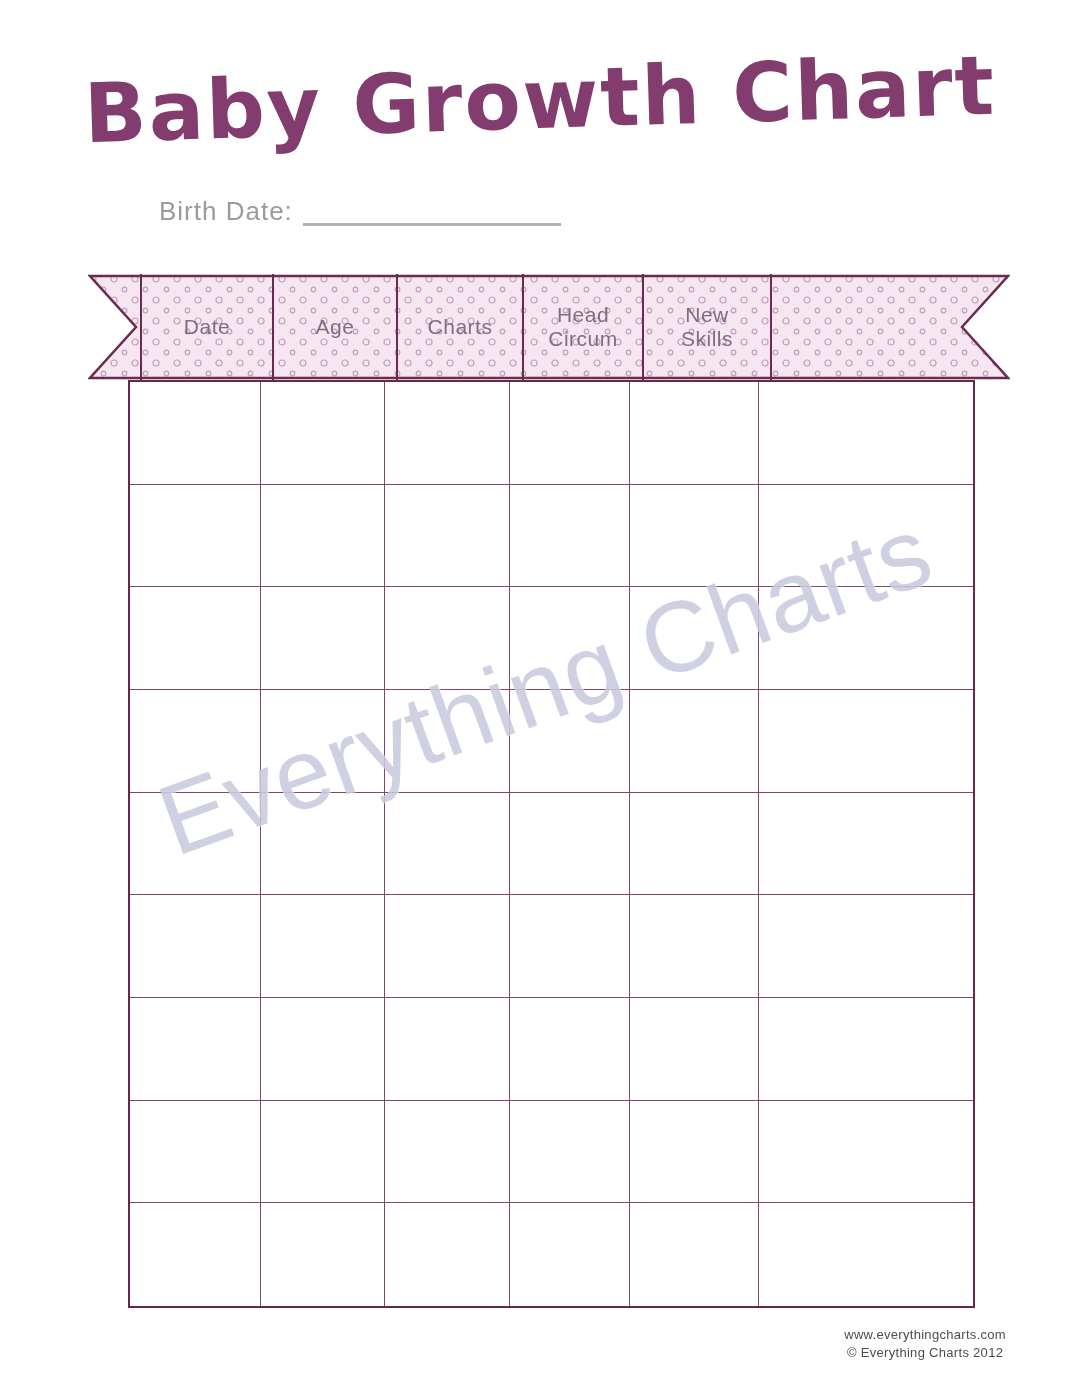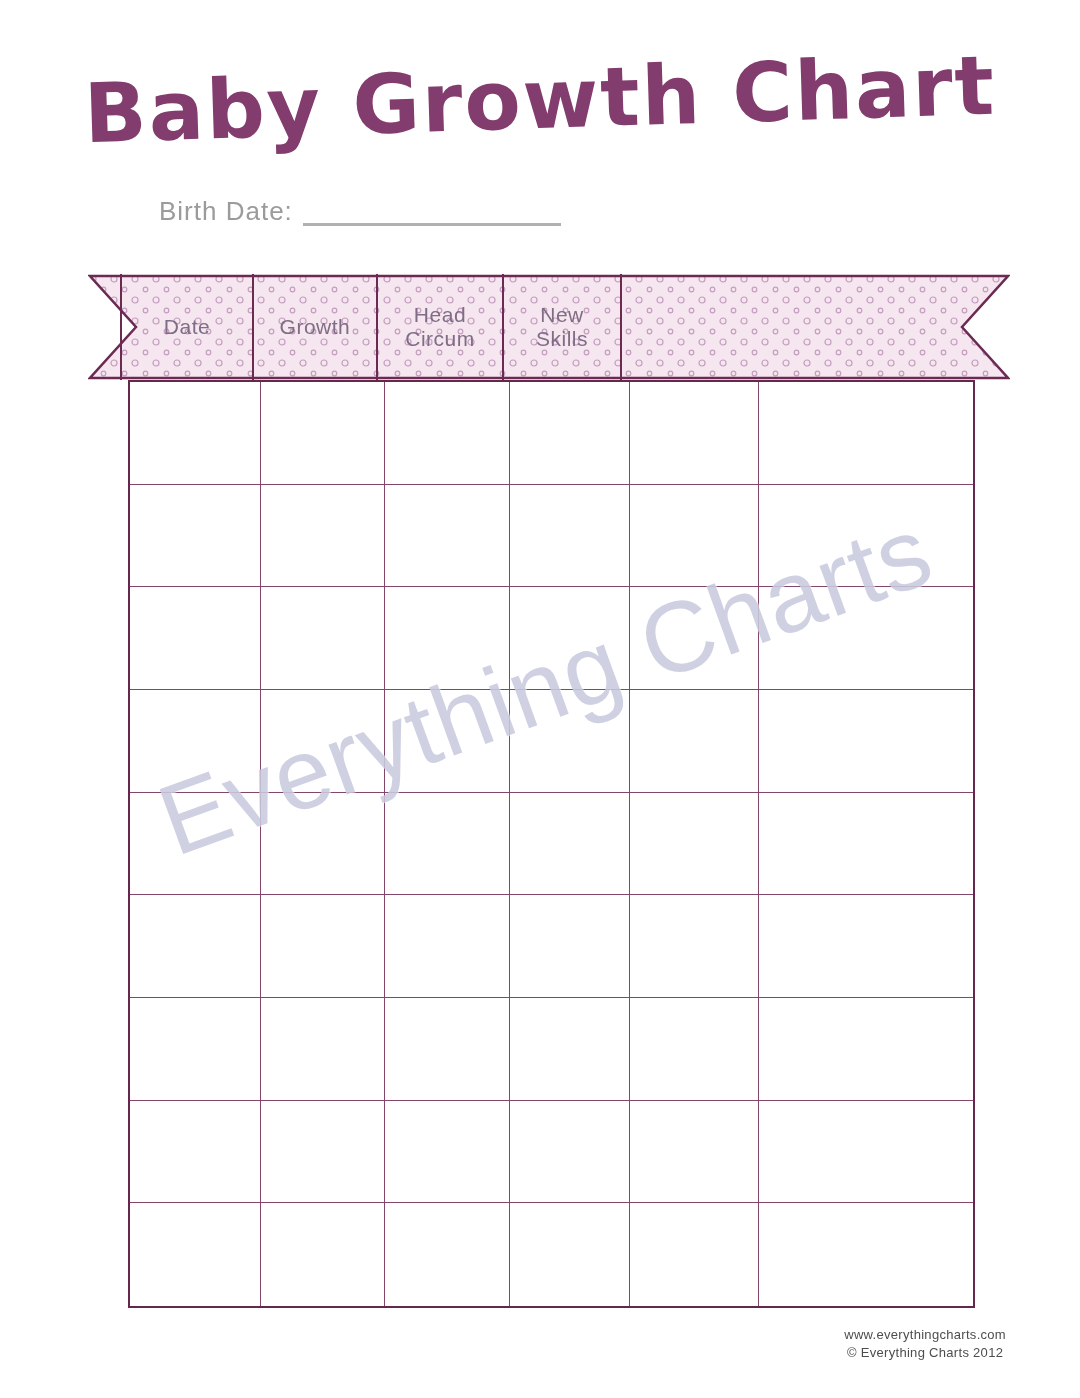--- a/index.html
+++ b/index.html
@@ -65,21 +65,21 @@
 
   
   .banner{
     position:absolute;
     left:88px;top:274px;
     width:922px;height:106px;
   }
   .ribbon-svg{position:absolute;inset:0;width:100%;height:100%;}
   .header-cells{
     position:absolute;
-    left:32px;top:0;bottom:0;
+    left:52px;top:0;bottom:0;
     width:847px;
     display:grid;
     grid-template-columns:15.58% 14.64% 14.88% 14.17% 15.35% 25.38%;
   }
   .header-cell{
     display:flex;
     align-items:center;
     justify-content:center;
     text-align:center;
     padding:0 14px;
@@ -156,21 +156,22 @@
         <pattern id="dotpat" width="21" height="21" patternUnits="userSpaceOnUse">
           <rect width="21" height="21" style="fill:var(--banner-fill)"></rect>
           <circle cx="5" cy="5" r="3" fill="none" style="stroke:var(--banner-dot)" stroke-width="1.2"></circle>
           <circle cx="15.5" cy="15.5" r="2.3" fill="none" style="stroke:var(--banner-dot)" stroke-width="1.2"></circle>
         </pattern>
       </defs>
       <polygon points="2,2 920,2 874,53 920,104 2,104 48,53" fill="url(#dotpat)" style="stroke:var(--banner-border)" stroke-width="2.5"></polygon>
     </svg>
     <div class="header-cells" id="header-cells">
         <div class="header-cell">Date</div>
-        <div class="header-cell">Growth</div>
+        <div class="header-cell">Age</div>
+        <div class="header-cell">Charts</div>
         <div class="header-cell">Head Circum</div>
         <div class="header-cell">New Skills</div>
       </div>
   </div>
 
   <div class="grid" id="grid">
       <div class="cell br bb"></div>
       <div class="cell br bb"></div>
       <div class="cell br bb"></div>
       <div class="cell br bb"></div>

